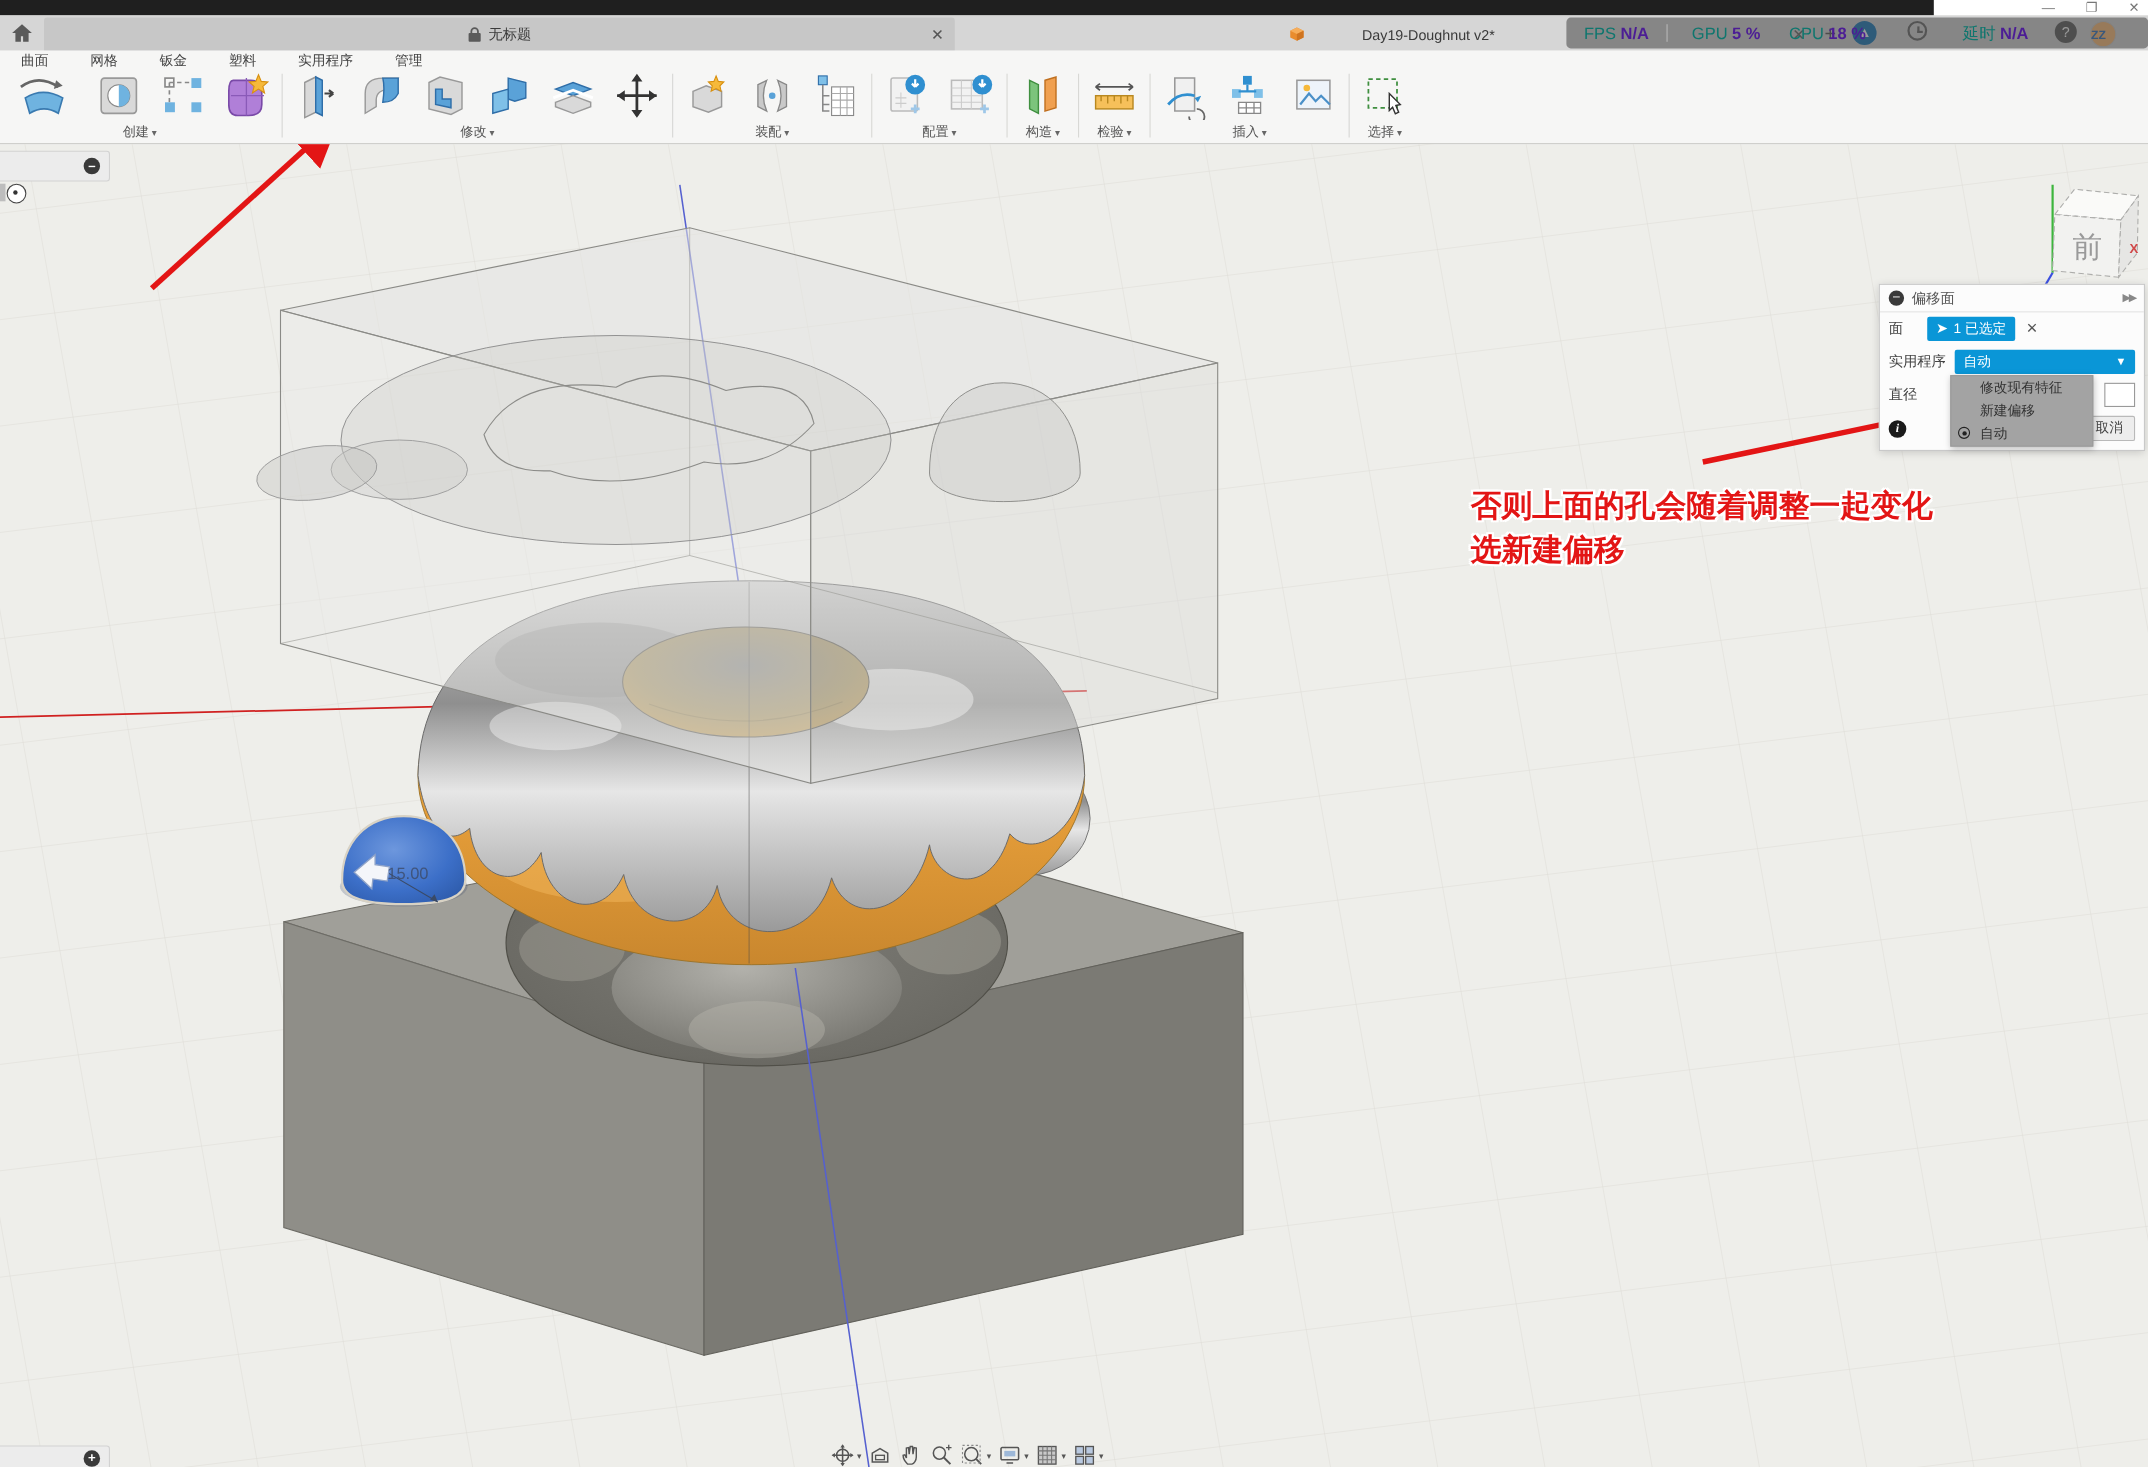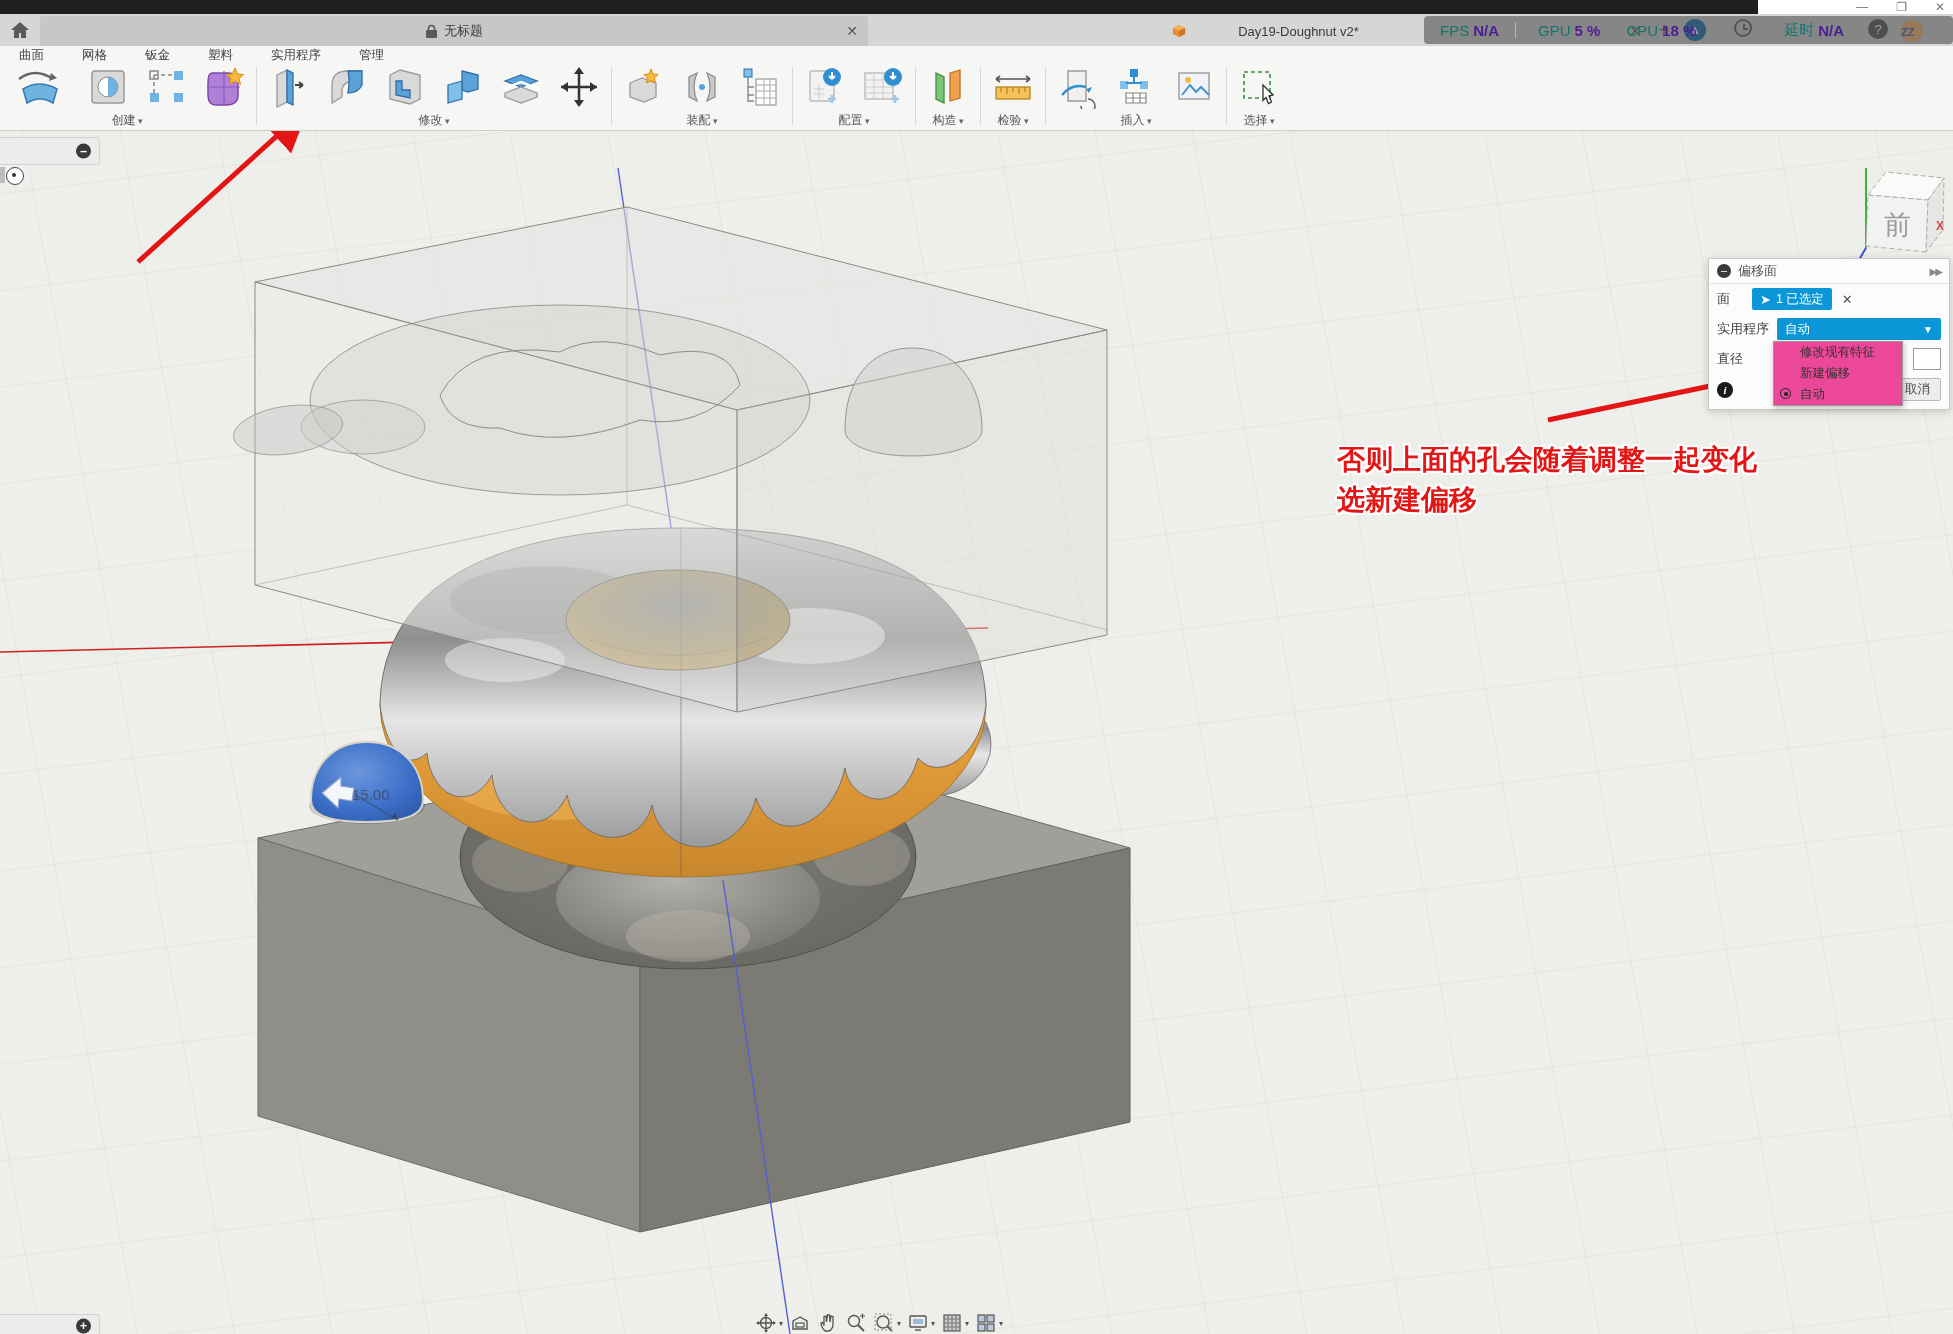--- a/index.html
+++ b/index.html
@@ -72,21 +72,21 @@
   .dlg-row{display:flex;align-items:center;height:26px;padding:2px 8px;}
   .sel-chip{background:#0a96d7;color:#fff;border-radius:2px;height:22px;display:flex;align-items:center;padding:0 8px;margin-left:22px;font-size:12.5px;}
   .sel-chip .cursor{margin-right:5px;font-size:13px;}
   .chip-x{margin-left:10px;color:#555;font-weight:bold;}
   .dd{background:#0a96d7;color:#fff;height:22px;border-radius:2px;display:flex;align-items:center;padding:0 8px;width:148px;margin-left:8px;font-size:12.5px;}
   .dd .caret{margin-left:auto;font-size:10px;}
   .diam-field{width:26px;height:20px;background:#fff;border:1px solid #999;margin-left:auto;}
   .dlg-foot{display:flex;align-items:center;padding:4px 8px;}
   .info-dot{width:16px;height:16px;border-radius:50%;background:#1a1a1a;color:#fff;font-size:11px;font-style:italic;font-weight:bold;text-align:center;line-height:16px;font-family:"Liberation Serif",serif;}
   .btn-cancel{margin-left:auto;background:#ededed;border:1px solid #b9b9b9;border-radius:2px;padding:2px 10px;color:#444;font-size:12.5px;}
-  .dd-popup{position:absolute;left:64px;top:82px;width:128px;background:#ec4899;border:1px solid #9a9a9a;box-shadow:1px 2px 6px rgba(0,0,0,.25);z-index:5;}
+  .dd-popup{position:absolute;left:64px;top:82px;width:128px;background:#a3a3a3;border:1px solid #9a9a9a;box-shadow:1px 2px 6px rgba(0,0,0,.25);z-index:5;}
   .dd-item{height:21px;line-height:21px;padding-left:26px;color:#333;font-size:12.5px;position:relative;white-space:nowrap;}
   .dd-item.radio:before{content:"";position:absolute;left:6px;top:4px;width:11px;height:11px;border:1.5px solid #222;border-radius:50%;box-sizing:border-box;}
   .dd-item.radio:after{content:"";position:absolute;left:9.5px;top:7.5px;width:4px;height:4px;background:#222;border-radius:50%;}
   
   .bottom-nav{position:absolute;left:755px;top:1180px;height:24px;display:flex;align-items:center;gap:6px;}
   .bn-ico{display:flex;align-items:center;gap:2px;color:#555;}
   .bn-caret{font-size:8px;color:#555;}
   
   .vc-label{position:absolute;left:1884px;top:76px;font-size:27px;color:#9a9a9a;letter-spacing:1px;}
   

